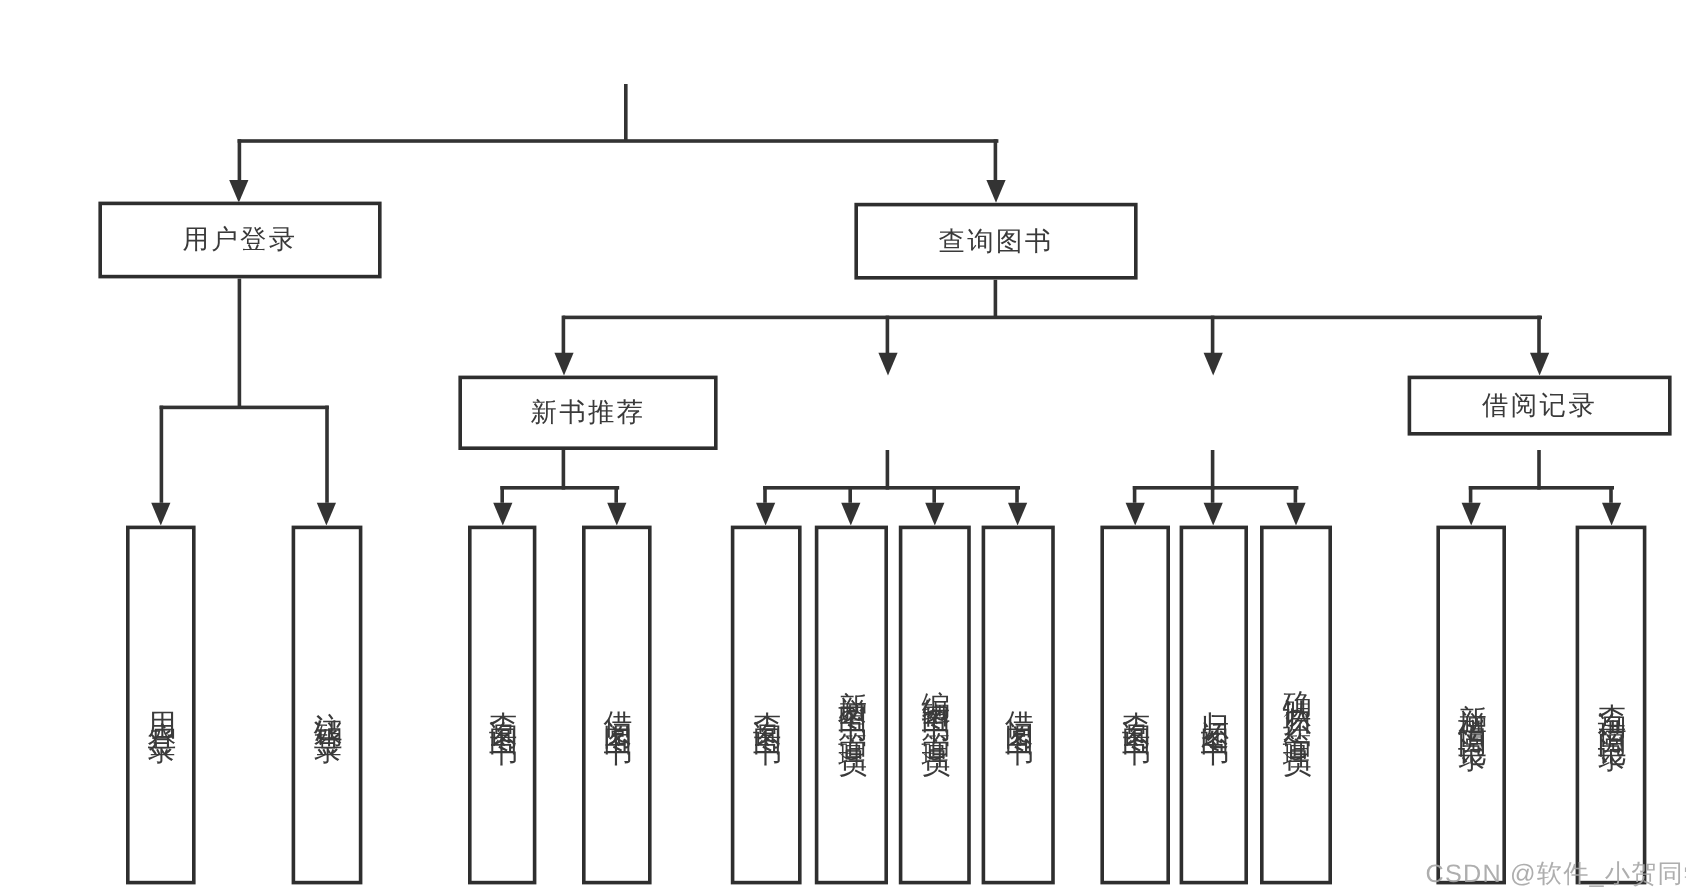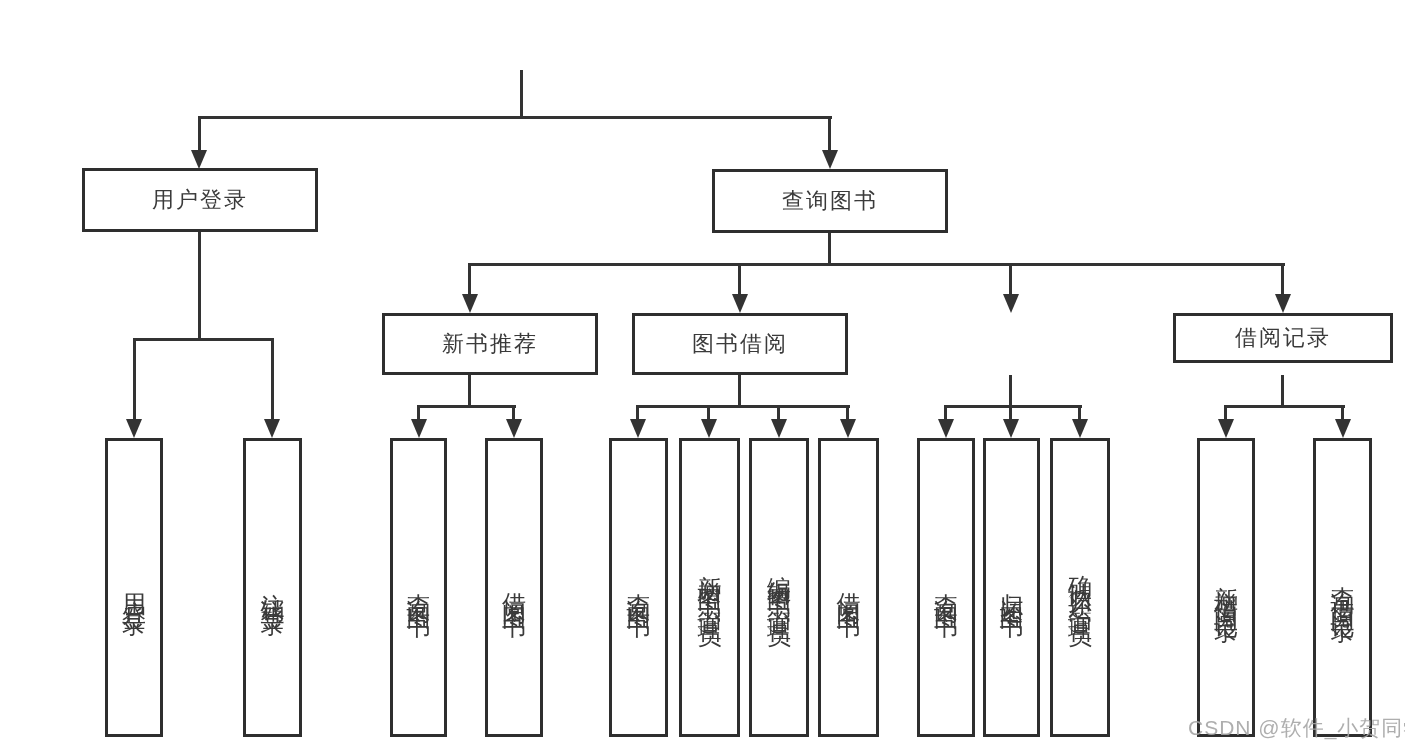--- a/index.html
+++ b/index.html
@@ -58,21 +58,20 @@
   <div class="line" style="left:468px;top:263px;width:3px;height:32px"></div>
   <div class="ah" style="left:462px;top:294px"></div>
   <div class="line" style="left:738px;top:263px;width:3px;height:32px"></div>
   <div class="ah" style="left:732px;top:294px"></div>
   <div class="line" style="left:1009px;top:263px;width:3px;height:32px"></div>
   <div class="ah" style="left:1003px;top:294px"></div>
   <div class="line" style="left:1281px;top:263px;width:3px;height:32px"></div>
   <div class="ah" style="left:1275px;top:294px"></div>
 
   <div class="box" style="left:382px;top:313px;width:216px;height:62px">新书推荐</div>
-  <div class="box" style="left:632px;top:313px;width:216px;height:62px">图书借阅</div>
   <div class="box" style="left:1173px;top:313px;width:220px;height:50px">借阅记录</div>
 
   <div class="line" style="left:468px;top:375px;width:3px;height:33px"></div>
   <div class="line" style="left:417px;top:405px;width:99px;height:3px"></div>
   <div class="line" style="left:417px;top:405px;width:3px;height:14px"></div>
   <div class="ah" style="left:411px;top:419px"></div>
   <div class="line" style="left:512px;top:405px;width:3px;height:14px"></div>
   <div class="ah" style="left:506px;top:419px"></div>
 
   <div class="line" style="left:738px;top:375px;width:3px;height:33px"></div>

